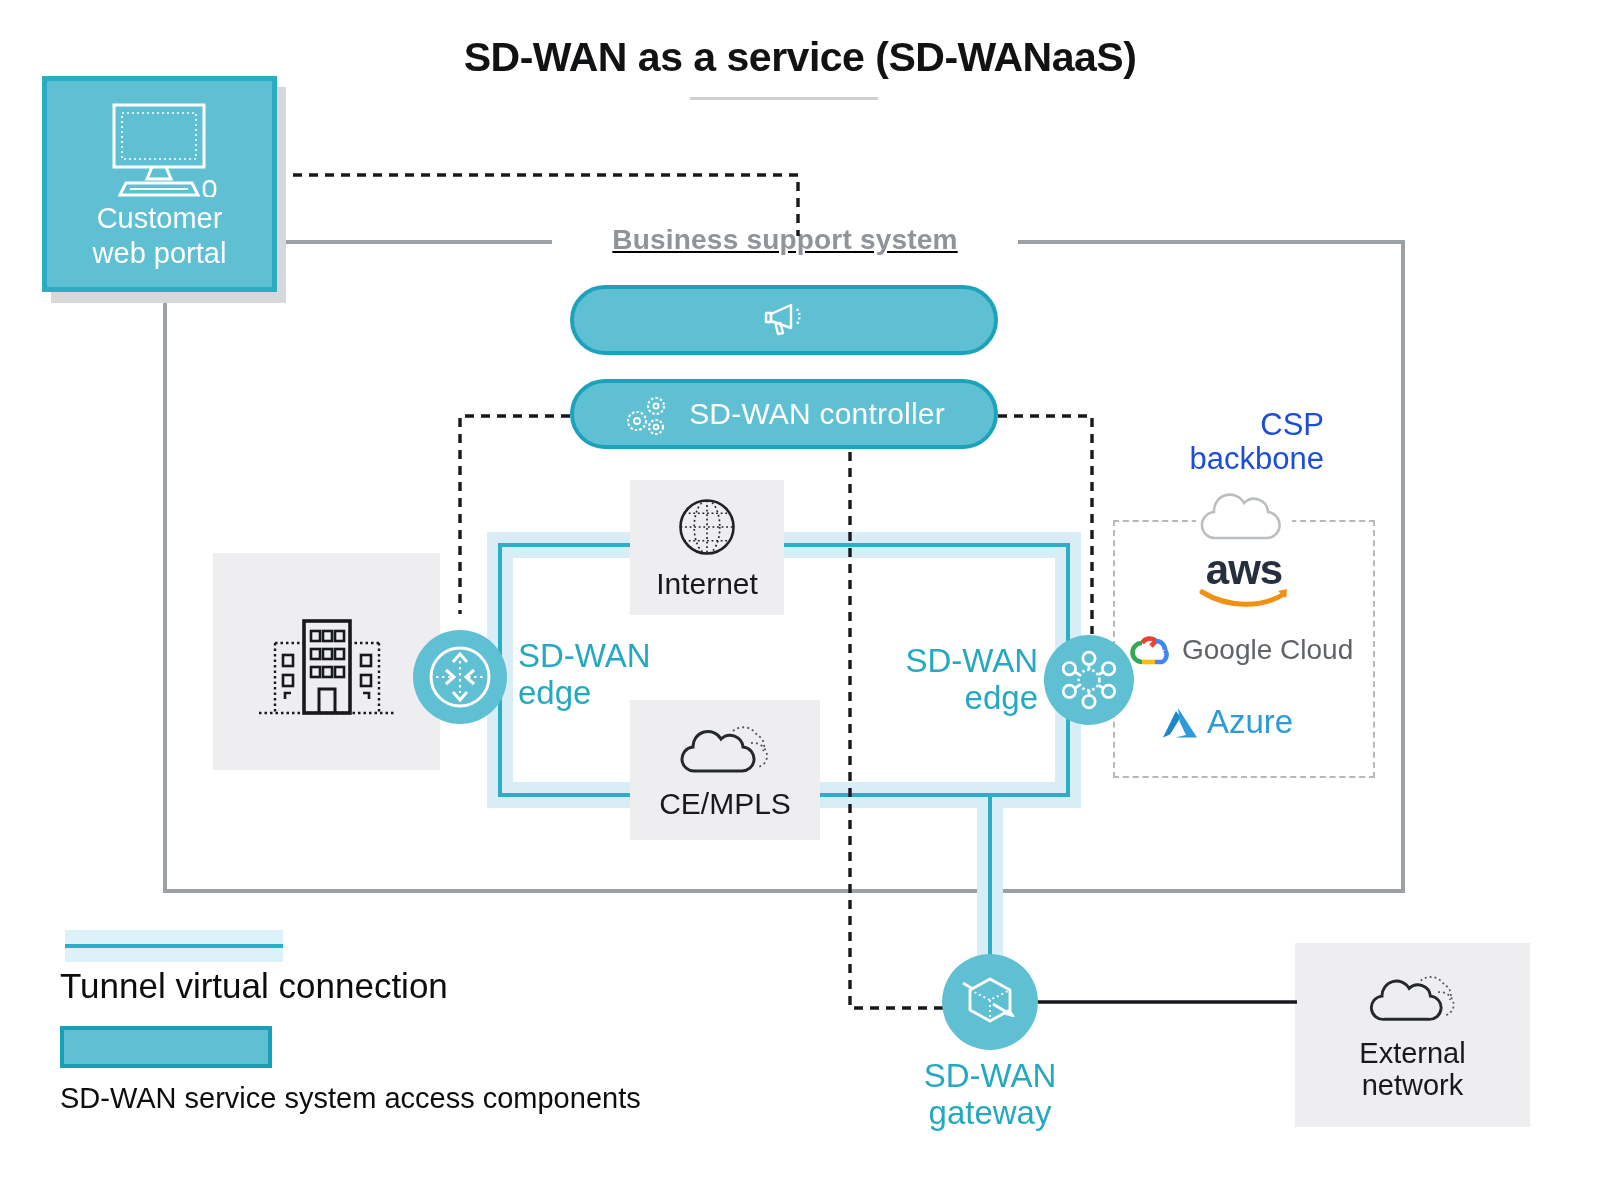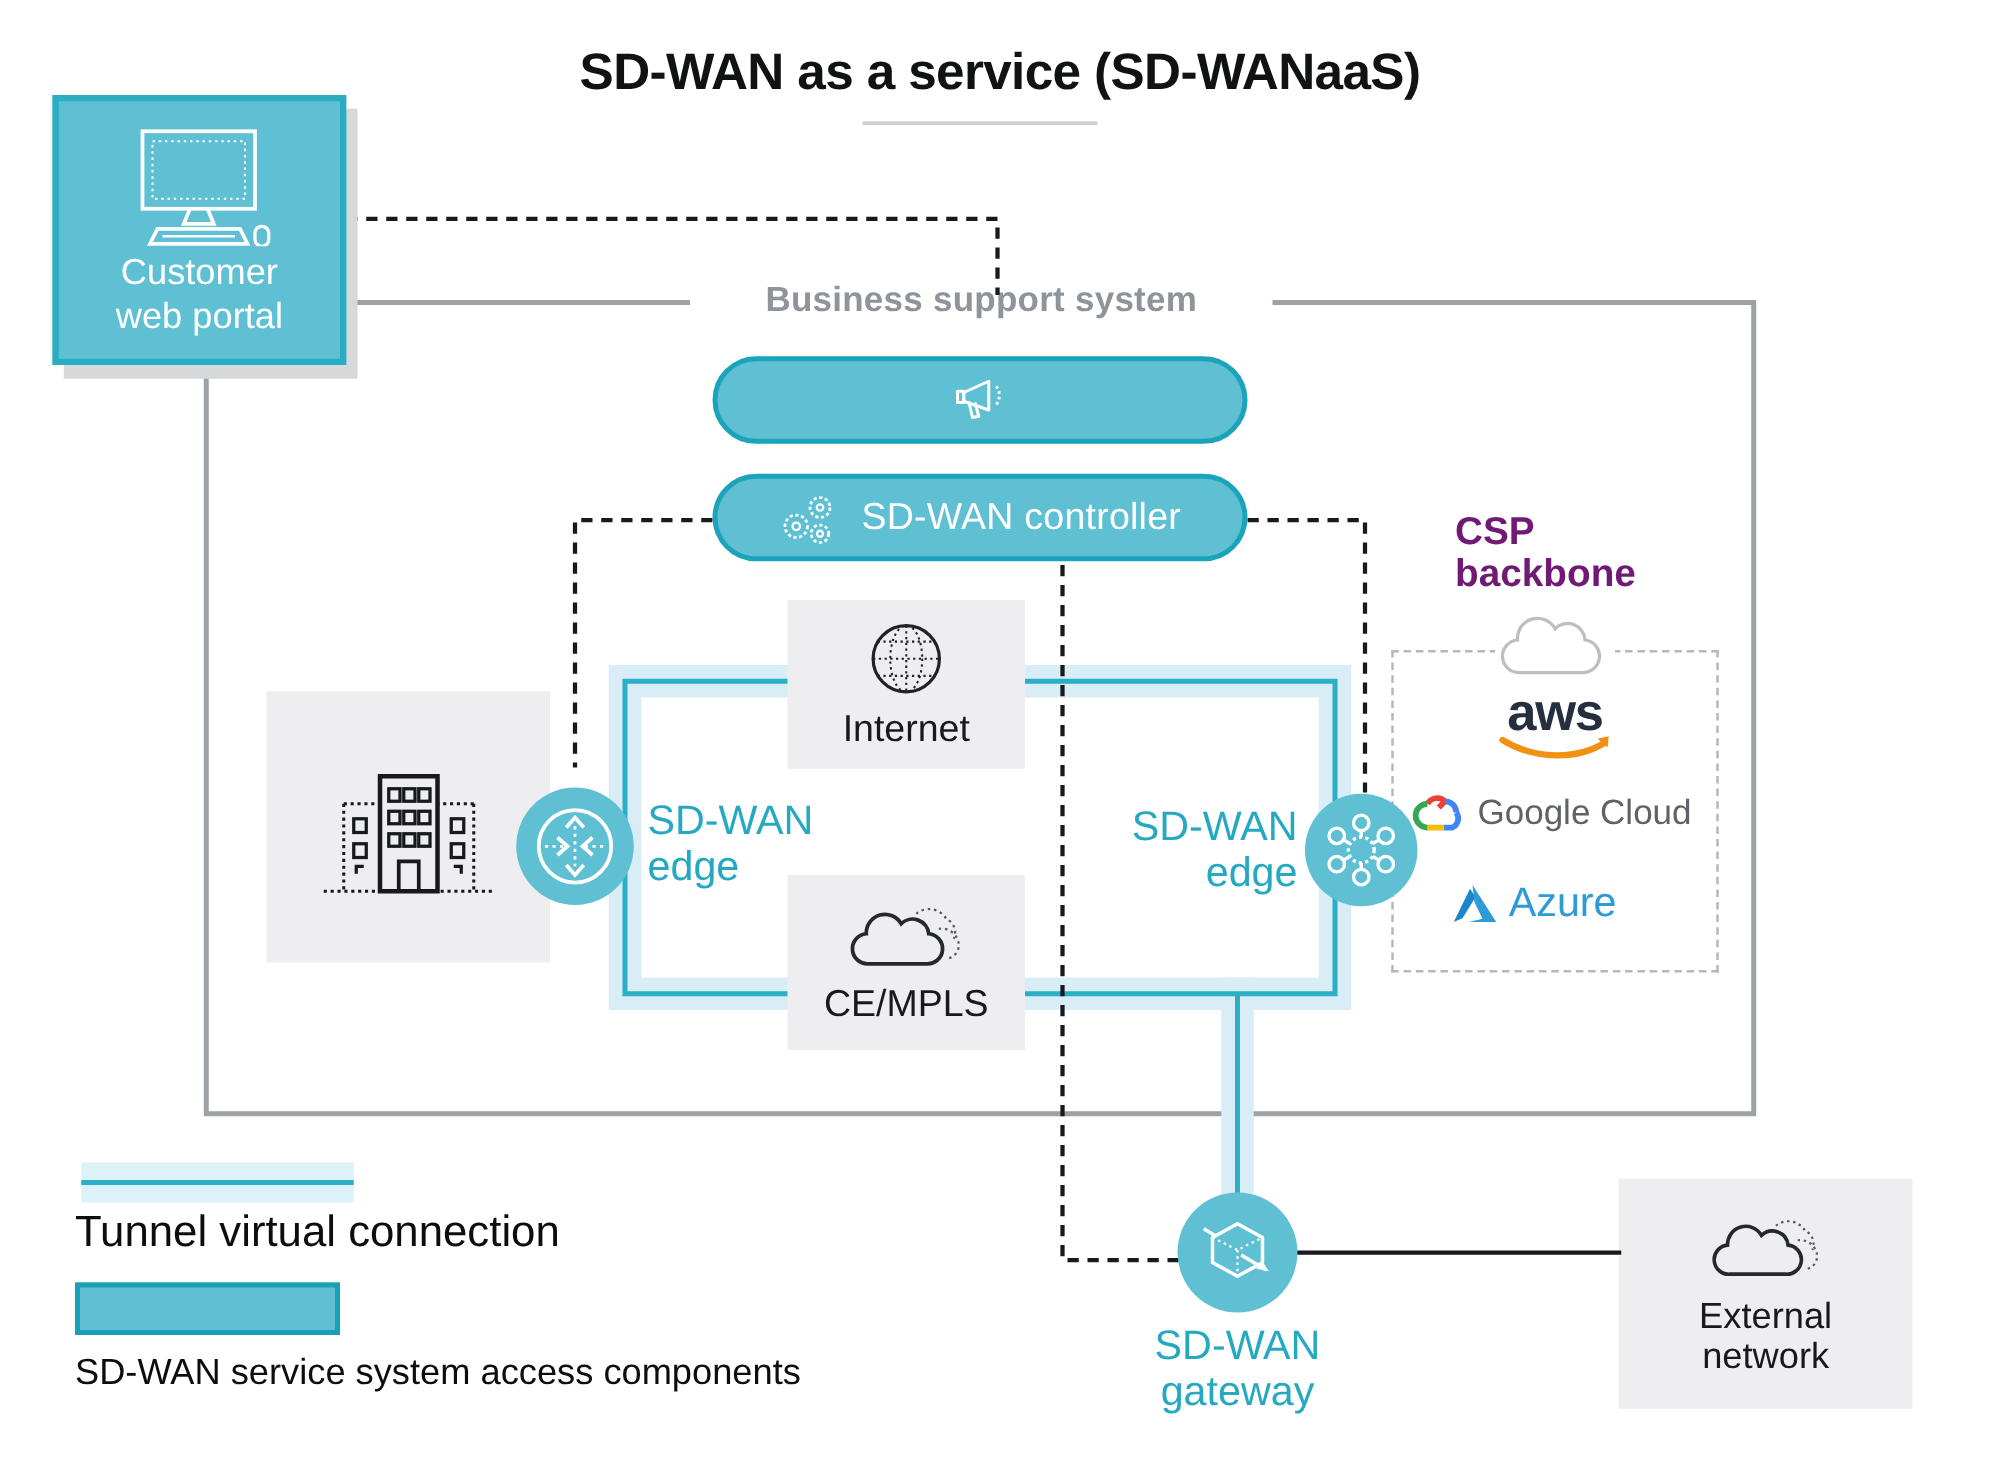--- a/index.html
+++ b/index.html
@@ -12,33 +12,33 @@
 
   
   .title{left:0;top:34px;width:1600px;text-align:center;font-size:41px;font-weight:700;
     color:#101214;letter-spacing:-.5px;z-index:7;}
   .title-underline{left:690px;top:97px;width:188px;height:3px;background:#cdcfd1;z-index:7;}
 
   
   .bss-box{left:163px;top:240px;width:1242px;height:653px;border:4px solid #9ba1a5;
     box-sizing:border-box;z-index:1;}
   .bss-chip{left:552px;top:220px;width:466px;height:40px;background:#ffffff;z-index:2;
-    display:flex;align-items:center;justify-content:center;}
+    display:flex;align-items:center;justify-content:center;text-decoration:underline;}
   .bss-label{font-size:28px;font-weight:700;color:#8e9499;letter-spacing:.2px;}
 
   
   .svg-layer{left:0;top:0;width:1600px;height:1182px;pointer-events:none;}
   #tunnel-svg{z-index:3;}
   #dash-svg{z-index:5;}
 
   
   .gray-box{background:#eeeef0;z-index:4;display:flex;flex-direction:column;
     align-items:center;justify-content:center;box-sizing:border-box;}
   .site-box{left:213px;top:553px;width:227px;height:217px;}
-  .internet-box{left:630px;top:480px;width:190px;height:135px;gap:8px;}
+  .internet-box{left:630px;top:480px;width:154px;height:135px;gap:8px;}
   .cempls-box{left:630px;top:700px;width:190px;height:140px;gap:6px;}
   .external-box{left:1295px;top:943px;width:235px;height:184px;gap:8px;}
   .node-label{font-size:30px;color:#17191b;}
   .external-label{font-size:29px;color:#17191b;text-align:center;line-height:1.12;width:160px;}
 
   
   .pill{left:570px;width:428px;height:70px;background:#5fc0d4;border:4px solid #1ba3bb;
     border-radius:40px;box-sizing:border-box;display:flex;align-items:center;justify-content:center;
     gap:18px;z-index:7;}
   .pill-1{top:285px;}
@@ -57,22 +57,22 @@
   .edge-right-circle{left:1044px;top:635px;width:90px;height:90px;}
   .gateway-circle{left:942px;top:954px;width:96px;height:96px;}
 
   
   .teal-label{color:#25a9c1;font-size:33px;line-height:1.12;z-index:6;}
   .edge-left-label{left:518px;top:638px;width:135px;text-align:left;}
   .edge-right-label{left:888px;top:643px;width:150px;text-align:right;}
   .gateway-label{left:900px;top:1058px;width:180px;text-align:center;}
 
   
-  .csp-label{left:1164px;top:408px;width:160px;text-align:left;font-size:31px;color:#701a75;
-    line-height:1.1;z-index:4;font-weight:bold;}
+  .csp-label{left:1164px;top:408px;width:160px;text-align:right;font-size:31px;color:#1d4ed8;
+    line-height:1.1;z-index:4;}
   .csp-box{left:1113px;top:520px;width:262px;height:258px;border:2px dashed #b5b8ba;
     box-sizing:border-box;z-index:4;}
   .csp-chip{left:1196px;top:514px;width:96px;height:14px;background:#ffffff;z-index:4;}
   .csp-cloud{left:1192px;top:486px;z-index:5;}
   .csp-aws{left:1190px;top:548px;z-index:5;}
   .csp-google{left:1128px;top:634px;z-index:5;display:flex;align-items:center;gap:10px;}
   .google-text{font-size:28px;color:#5f6368;}
   .csp-azure{left:1162px;top:703px;z-index:5;display:flex;align-items:center;gap:9px;}
   .azure-text{font-size:33px;color:#2e9bd8;}
 

